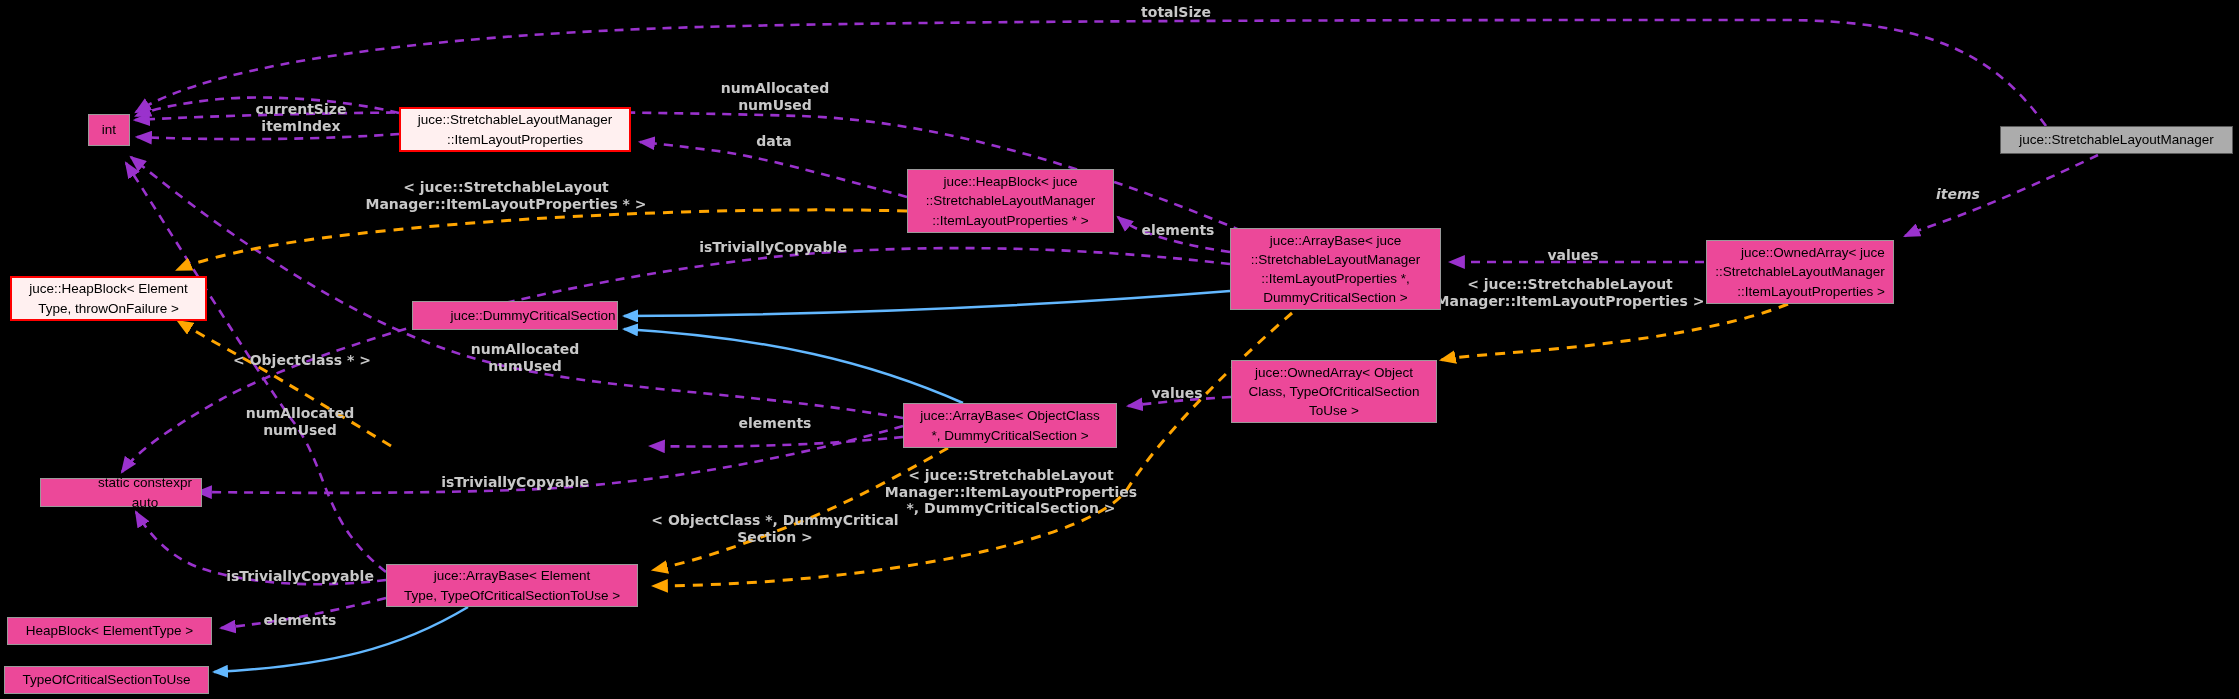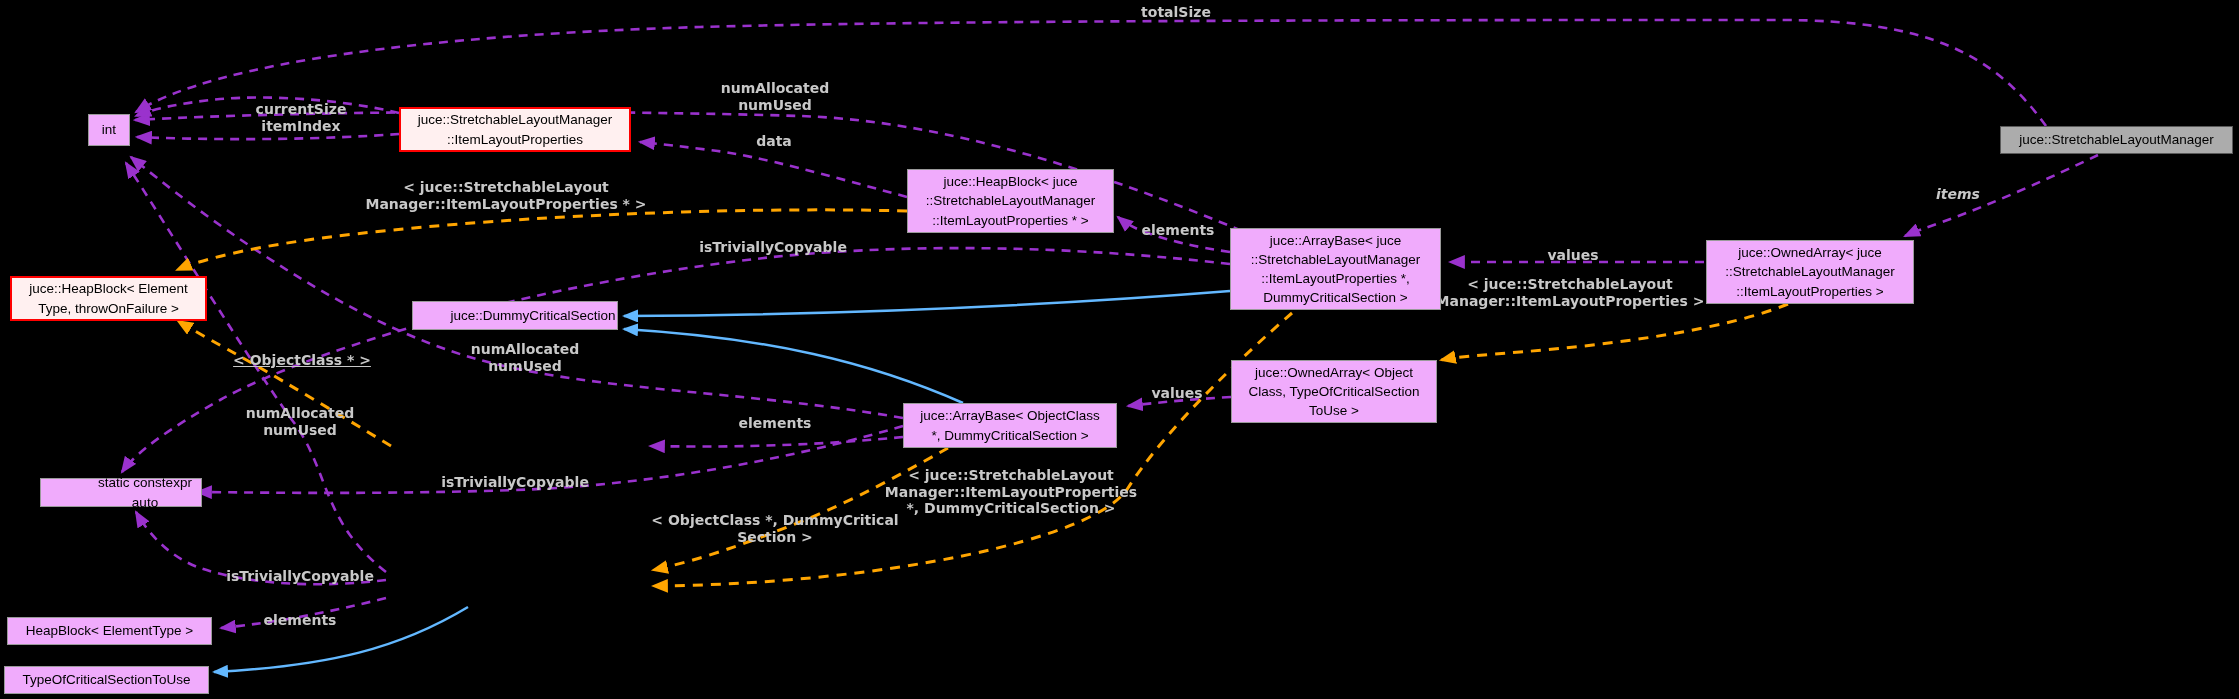--- a/index.html
+++ b/index.html
@@ -1,20 +1,20 @@
 <!DOCTYPE html>
 <html><head>
 <meta charset="utf-8">
 <style>
   html,body{margin:0;padding:0;background:#000;}
   #canvas{position:relative;width:2239px;height:699px;background:#000;overflow:hidden;
           font-family:"DejaVu Sans", sans-serif;}
   #edges{position:absolute;left:0;top:0;z-index:1;}
   .node{position:absolute;z-index:3;display:flex;align-items:center;justify-content:center;
-        text-align:center;font-size:13.5px;line-height:1.42;color:#000;background:#f0abfc;
+        text-align:center;font-size:13.5px;line-height:1.42;color:#000;background:#ec4899;
         border:1.5px solid #9a9a9a;box-sizing:border-box;white-space:pre-line;
         font-family:"Liberation Sans", sans-serif;}
   .node.red{background:#FFF0F0;border:2px solid #FF0000;}
   .node.gray{background:#ACACAC;border:1.5px solid #5a5a5a;}
   .elabel{position:absolute;z-index:2;transform:translateX(-50%);text-align:center;
           font-size:14px;font-weight:600;line-height:1.18;color:#C8C8C8;white-space:pre-line;
           font-family:"DejaVu Sans", sans-serif;}
 </style>
 </head>
 <body>
@@ -68,53 +68,55 @@
   <div class="node" style="left:88px;top:114px;width:42px;height:32px;">int</div>
   <div class="node red" style="left:399px;top:107px;width:232px;height:45px;">juce::StretchableLayoutManager
 ::ItemLayoutProperties</div>
   <div class="node" style="left:907px;top:169px;width:207px;height:64px;">juce::HeapBlock&lt; juce
 ::StretchableLayoutManager
 ::ItemLayoutProperties * &gt;</div>
   <div class="node" style="left:1230px;top:228px;width:211px;height:82px;text-align:center;">juce::ArrayBase&lt; juce
 ::StretchableLayoutManager
 ::ItemLayoutProperties *,
 DummyCriticalSection &gt;</div>
-  <div class="node" style="left:1706px;top:240px;width:208px;height:64px;">juce::OwnedArray&lt; juce
+  <div class="node" style="left:1706px;top:240px;width:188px;height:64px;text-align:right;">juce::OwnedArray&lt; juce
 ::StretchableLayoutManager
 ::ItemLayoutProperties &gt;</div>
   <div class="node gray" style="left:2000px;top:126px;width:233px;height:28px;">juce::StretchableLayoutManager</div>
   <div class="node red" style="left:10px;top:276px;width:197px;height:45px;">juce::HeapBlock&lt; Element
 Type, throwOnFailure &gt;</div>
   <div class="node" style="left:412px;top:301px;width:206px;height:29px;padding-left:36px;">juce::DummyCriticalSection</div>
   <div class="node" style="left:903px;top:403px;width:214px;height:45px;">juce::ArrayBase&lt; ObjectClass
 *, DummyCriticalSection &gt;</div>
   <div class="node" style="left:1231px;top:360px;width:206px;height:63px;">juce::OwnedArray&lt; Object
 Class, TypeOfCriticalSection
 ToUse &gt;</div>
   <div class="node" style="left:40px;top:478px;width:162px;height:29px;padding-left:48px;">static constexpr auto</div>
+  <div class="node" style="left:386px;top:564px;width:252px;height:43px;">juce::ArrayBase&lt; Element
+Type, TypeOfCriticalSectionToUse &gt;</div>
   <div class="node" style="left:7px;top:617px;width:205px;height:28px;">HeapBlock&lt; ElementType &gt;</div>
   <div class="node" style="left:4px;top:666px;width:205px;height:28px;">TypeOfCriticalSectionToUse</div>
 
   <div class="elabel" style="left:1176px;top:4px;">totalSize</div>
   <div class="elabel" style="left:775px;top:80px;">numAllocated
 numUsed</div>
   <div class="elabel" style="left:301px;top:101px;">currentSize
 itemIndex</div>
   <div class="elabel" style="left:774px;top:133px;">data</div>
   <div class="elabel" style="left:506px;top:179px;">&lt; juce::StretchableLayout
 Manager::ItemLayoutProperties * &gt;</div>
   <div class="elabel" style="left:1178px;top:222px;">elements</div>
   <div class="elabel" style="left:773px;top:239px;">isTriviallyCopyable</div>
   <div class="elabel" style="left:1573px;top:247px;">values</div>
   <div class="elabel" style="left:1958px;top:186px;font-style:italic;">items</div>
   <div class="elabel" style="left:1570px;top:276px;">&lt; juce::StretchableLayout
 Manager::ItemLayoutProperties &gt;</div>
   <div class="elabel" style="left:525px;top:341px;">numAllocated
 numUsed</div>
-  <div class="elabel" style="left:302px;top:352px;text-decoration:underline;">&lt; ObjectClass * &gt;</div>
+  <div class="elabel" style="left:302px;top:352px;">&lt; ObjectClass * &gt;</div>
   <div class="elabel" style="left:300px;top:405px;">numAllocated
 numUsed</div>
   <div class="elabel" style="left:775px;top:415px;">elements</div>
   <div class="elabel" style="left:1177px;top:385px;">values</div>
   <div class="elabel" style="left:515px;top:474px;">isTriviallyCopyable</div>
   <div class="elabel" style="left:1011px;top:467px;">&lt; juce::StretchableLayout
 Manager::ItemLayoutProperties
 *, DummyCriticalSection &gt;</div>
   <div class="elabel" style="left:775px;top:512px;">&lt; ObjectClass *, DummyCritical
 Section &gt;</div>

